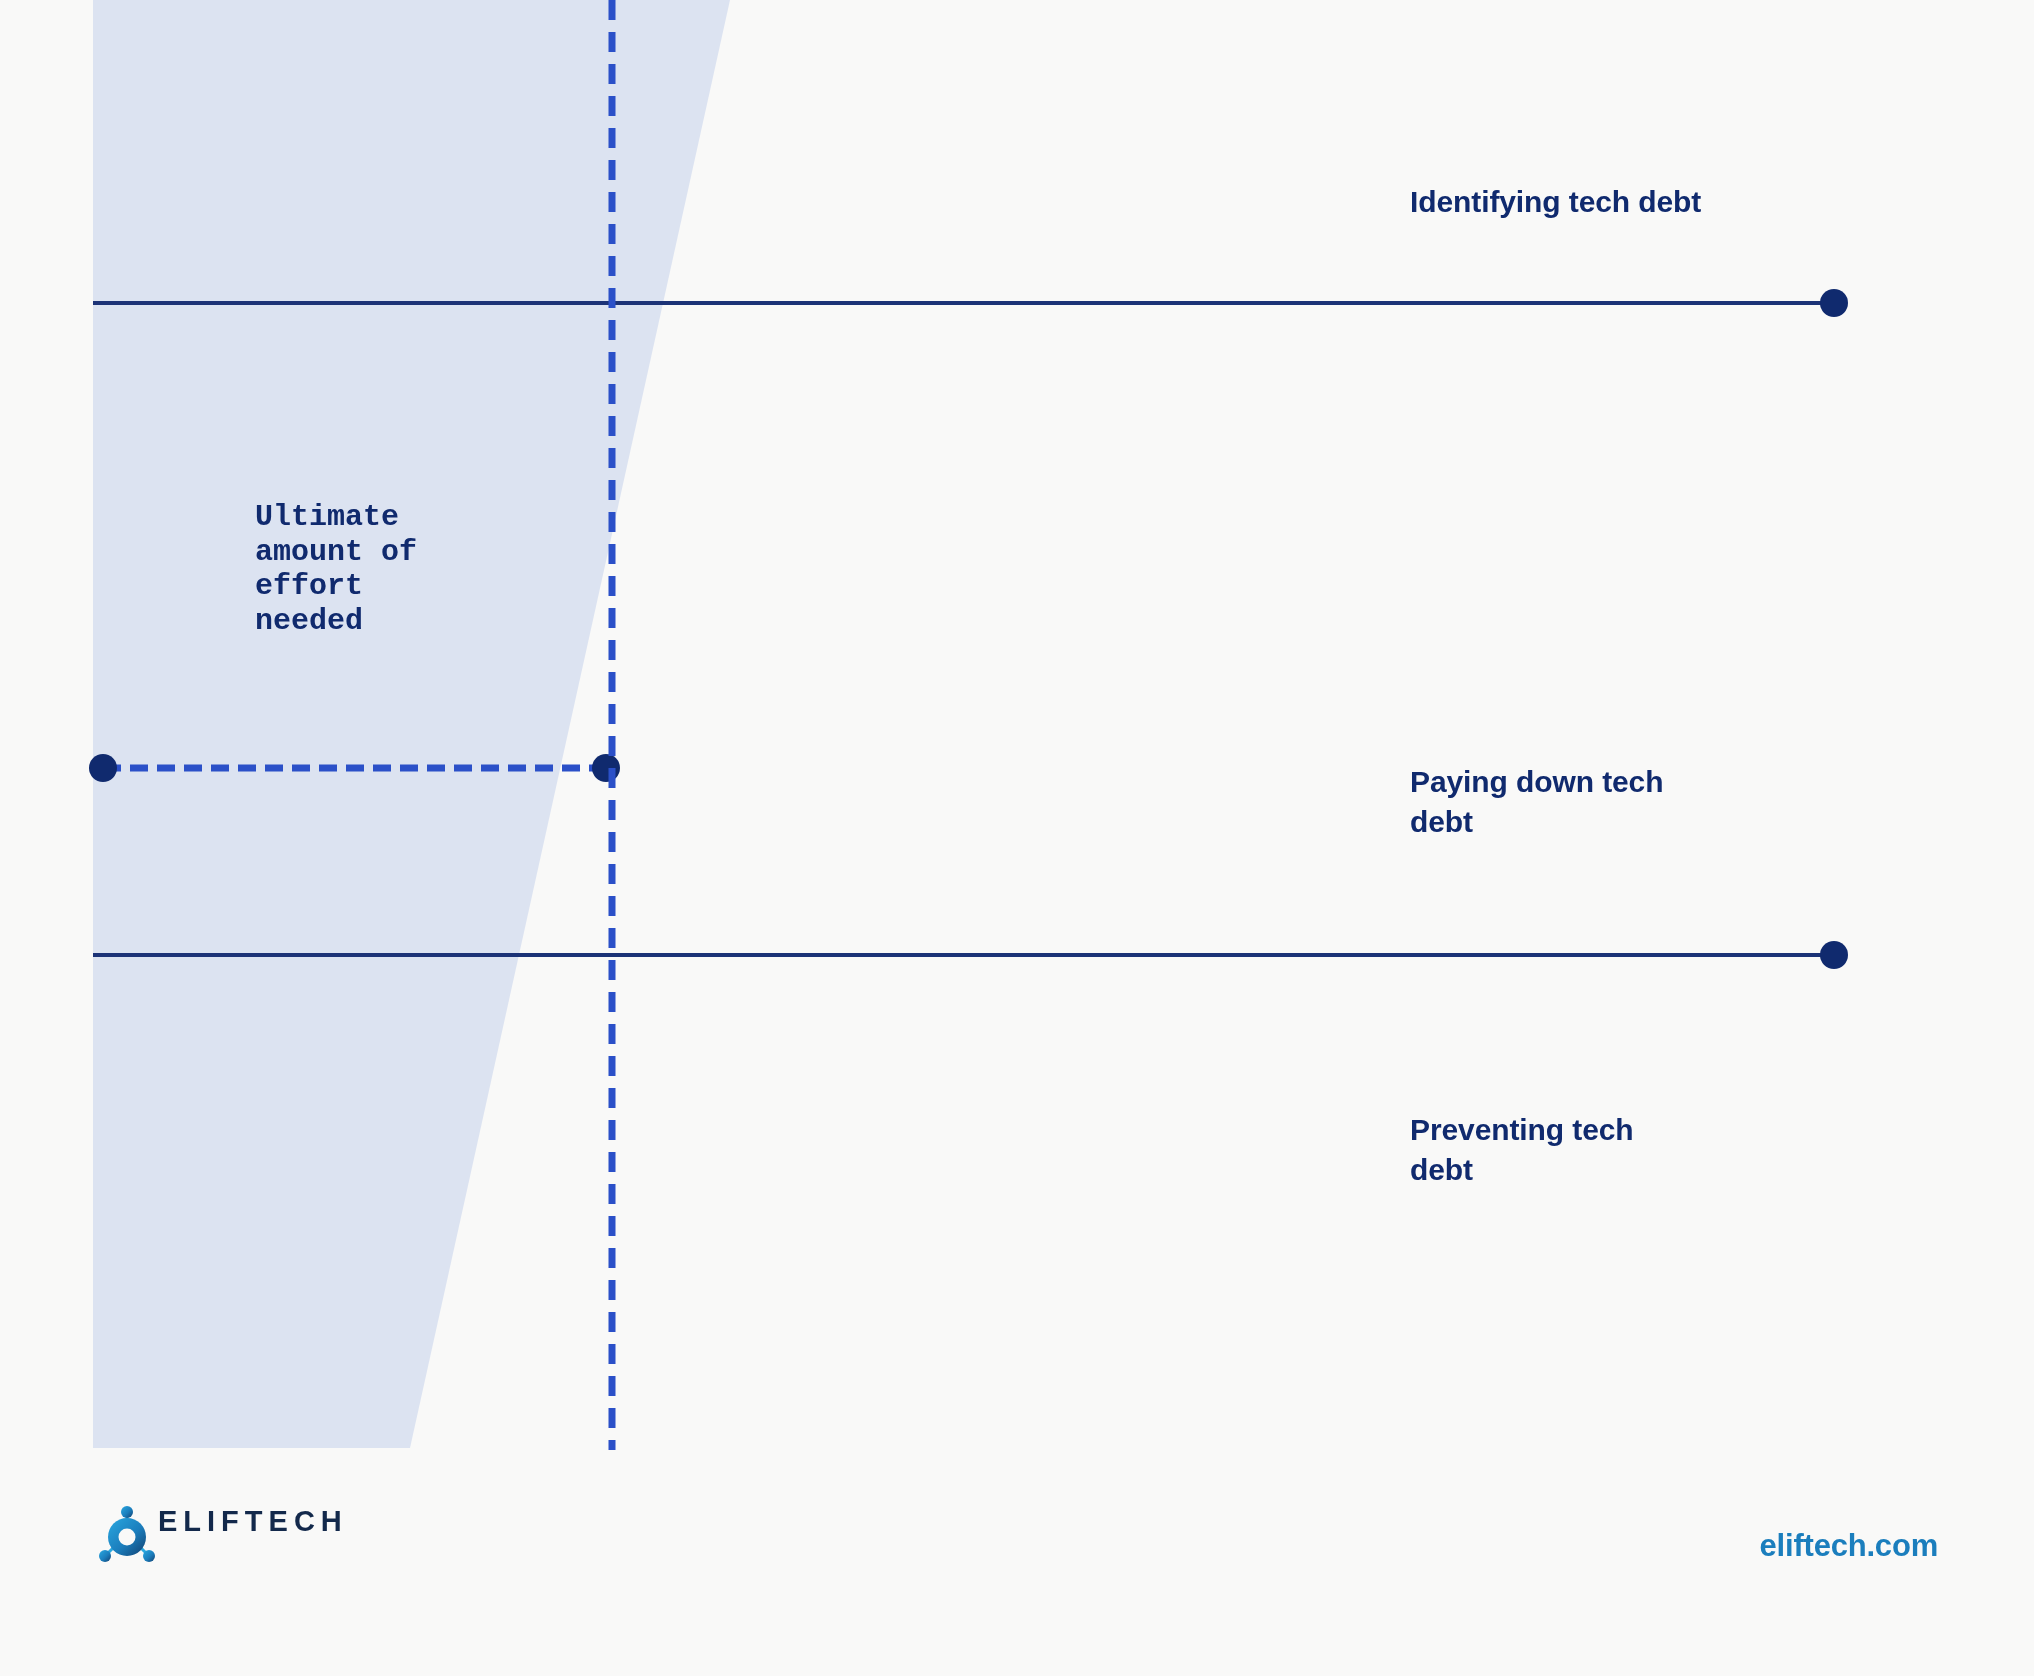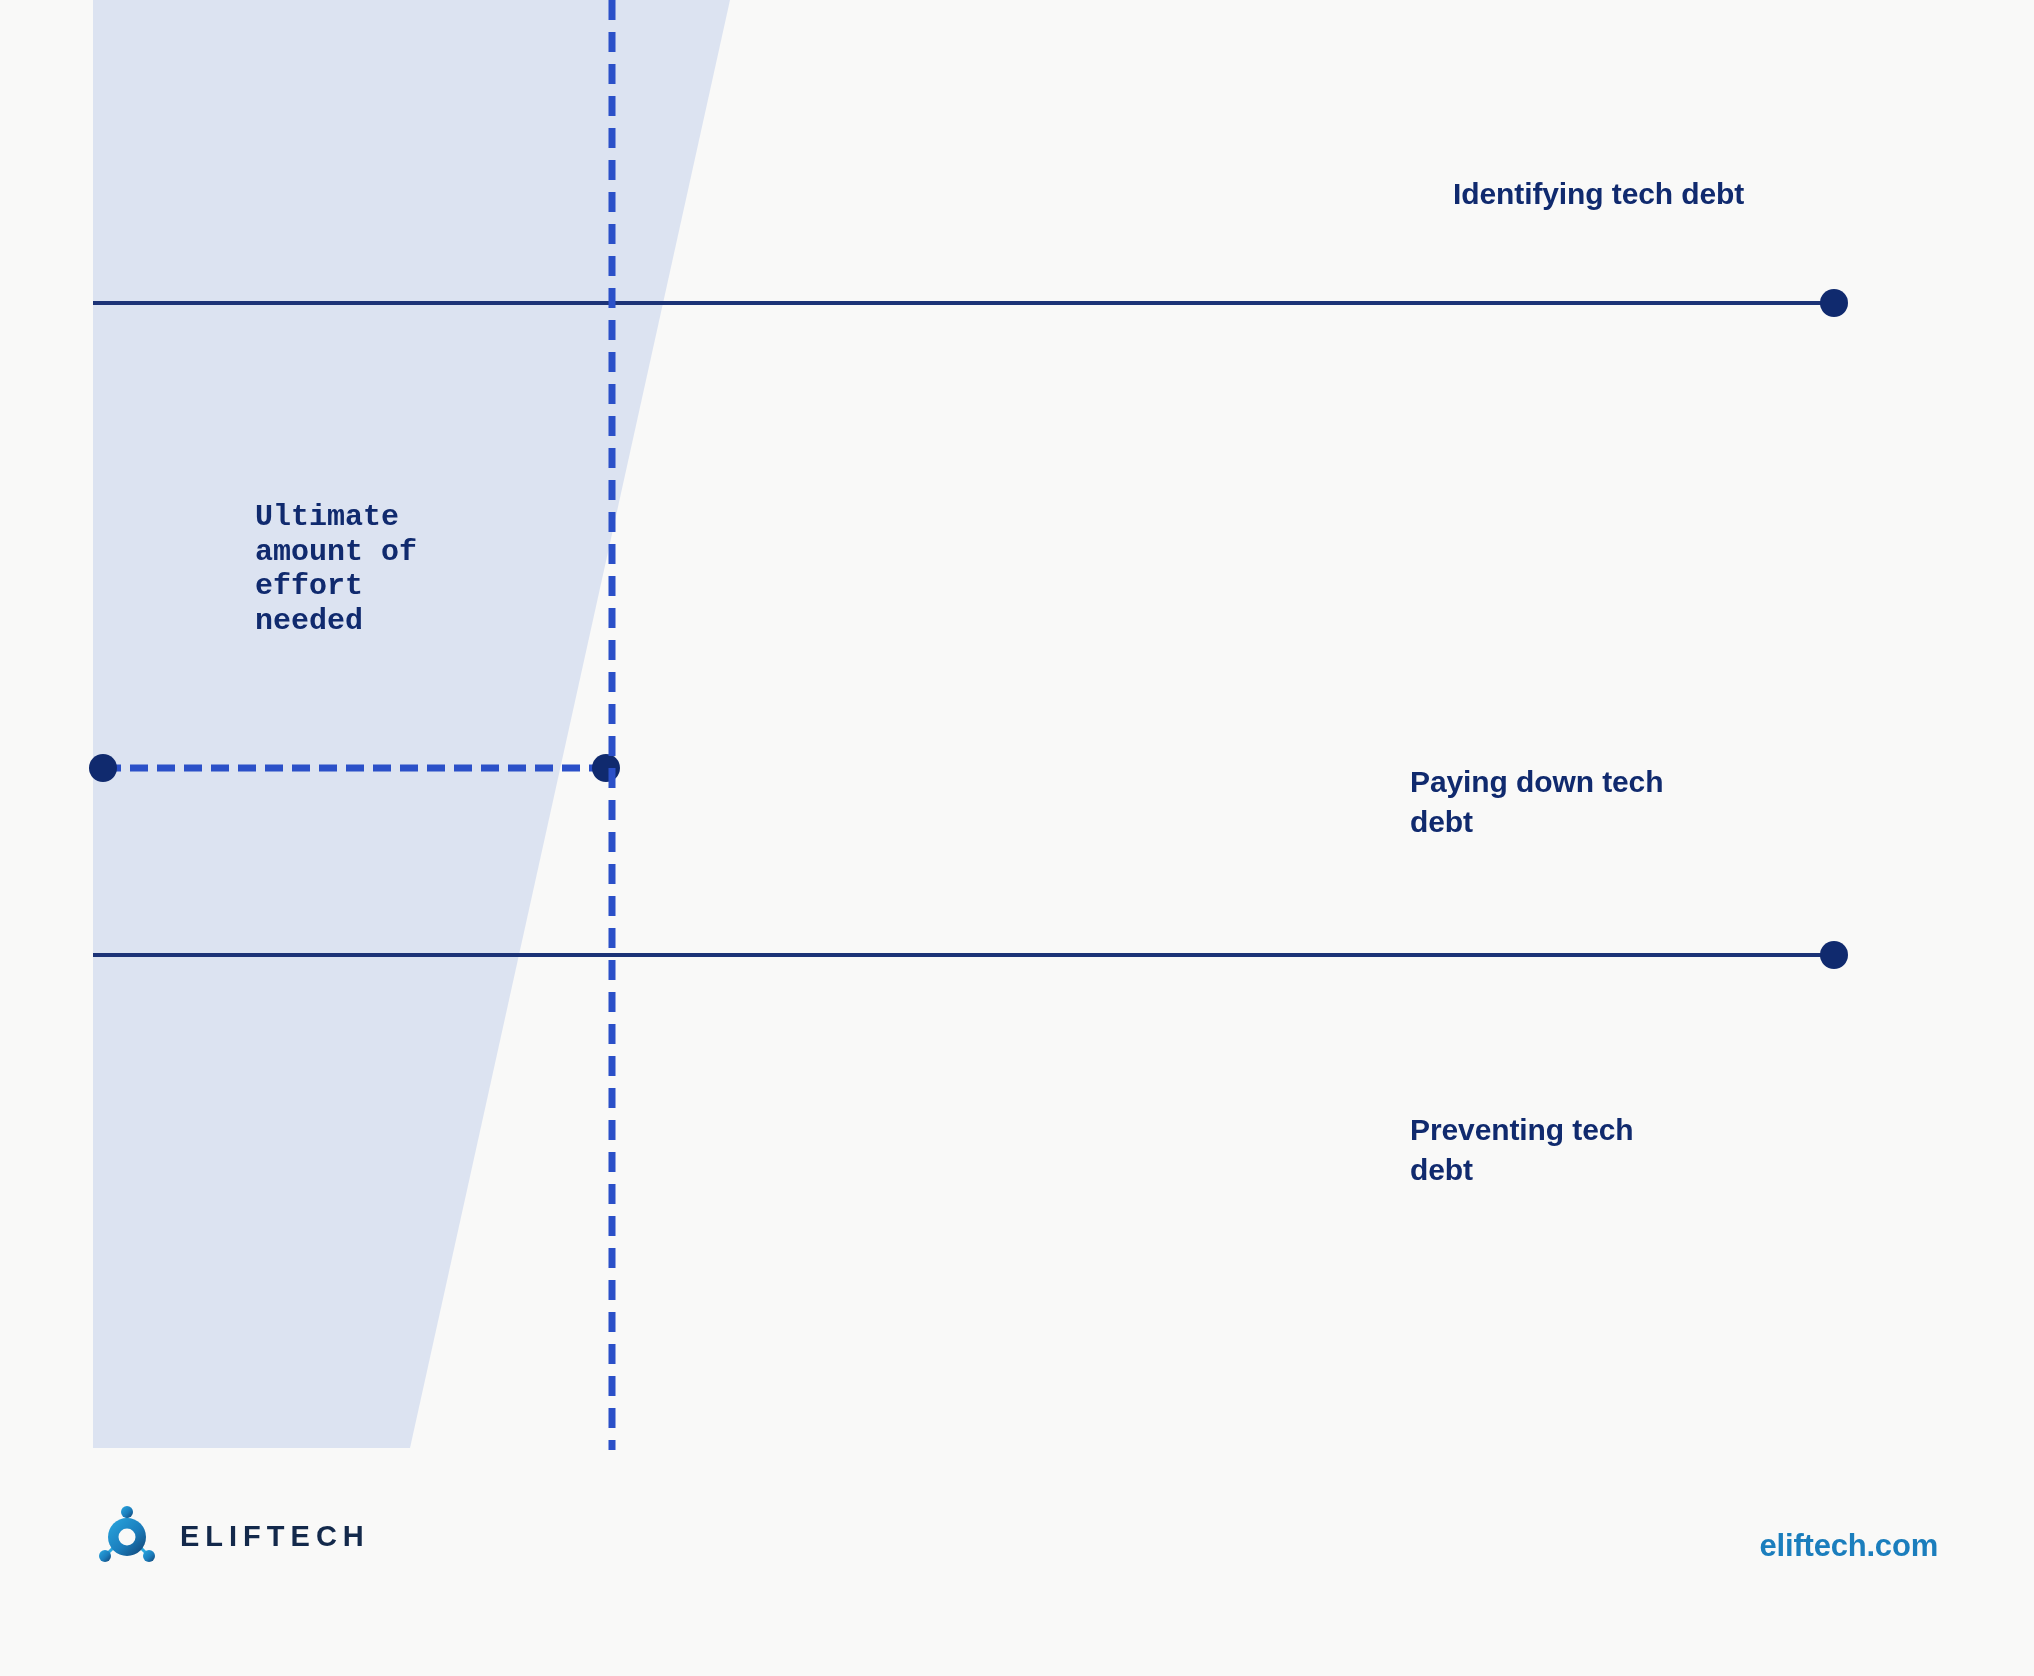--- a/index.html
+++ b/index.html
@@ -31,21 +31,21 @@
   
   .stage-label {
     position: absolute;
     color: #102a6e;
     font-weight: 700;
     font-size: 30px;
     line-height: 1.33;
     letter-spacing: -0.1px;
     white-space: pre-line;
   }
-  #label-identifying { left: 1410px; top: 174px; width: 470px; margin-left: 43px; }
+  #label-identifying { left: 1410px; top: 182px; width: 470px; }
   #label-paying      { left: 1410px; top: 762px; width: 400px; }
   #label-preventing  { left: 1410px; top: 1110px; width: 400px; }
 
   #label-effort {
     position: absolute;
     left: 255px;
     top: 500px;
     width: 260px;
     color: #102a6e;
     font-weight: 700;
@@ -55,22 +55,20 @@
     font-family: Liberation Mono, monospace;
   }
 
   
   #footer-logo {
     position: absolute;
     left: 96px;
     top: 1505px;
     height: 62px;
     display: flex;
-    align-items: center;
-    gap: 22px;
   }
   #logo-mark { width: 62px; height: 62px; display: block; }
   #logo-wordmark {
     color: #13294b;
     font-size: 29px;
     font-weight: 700;
     letter-spacing: 6px;
   }
   #site-url {
     position: absolute;

